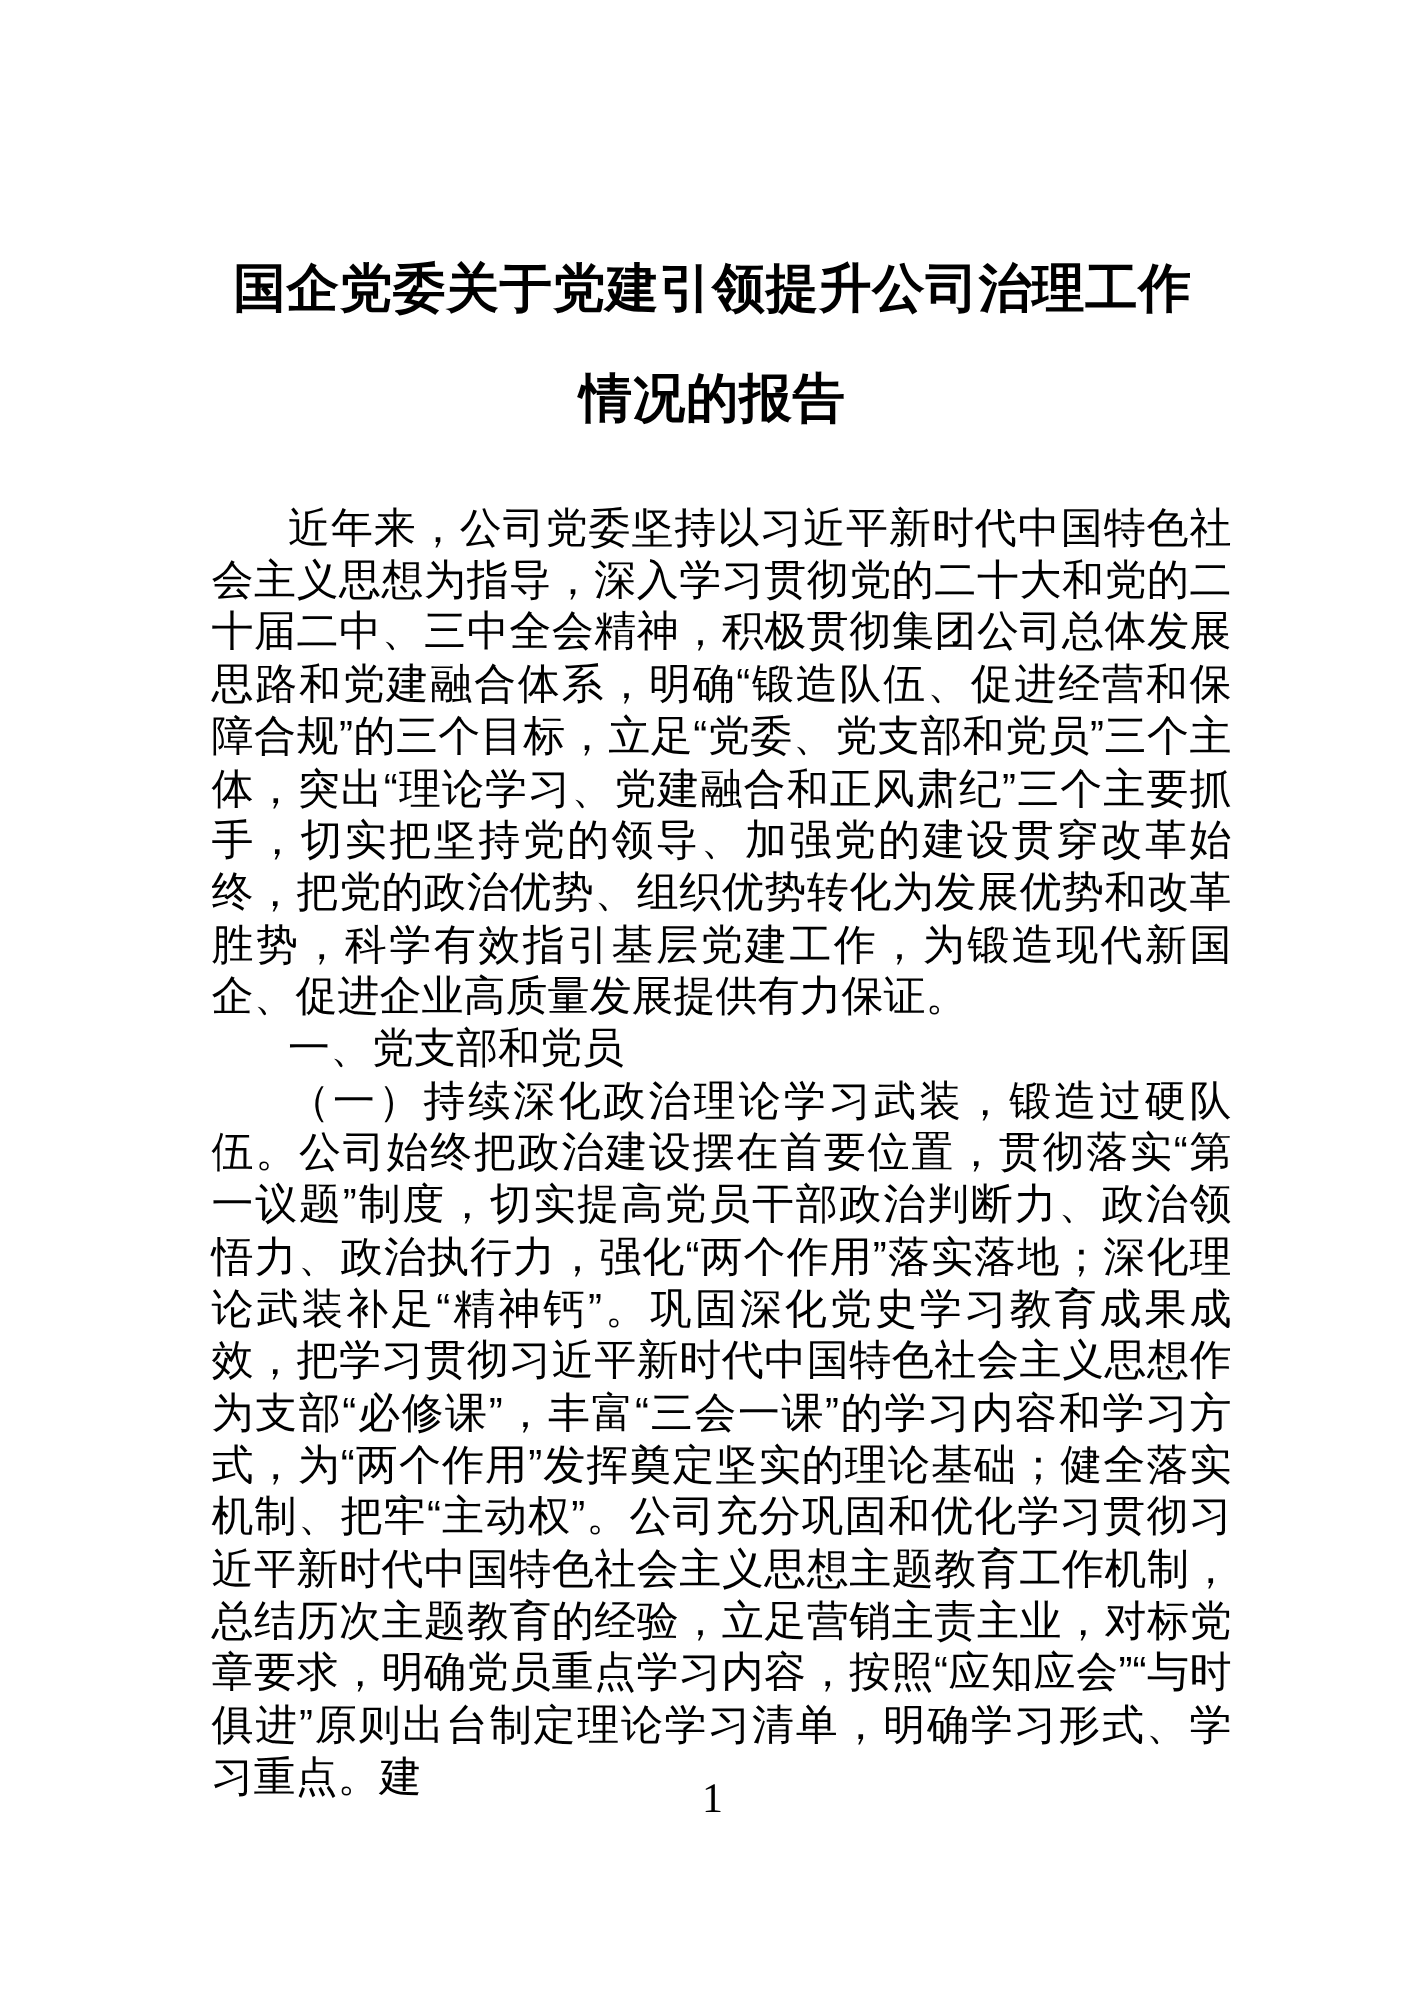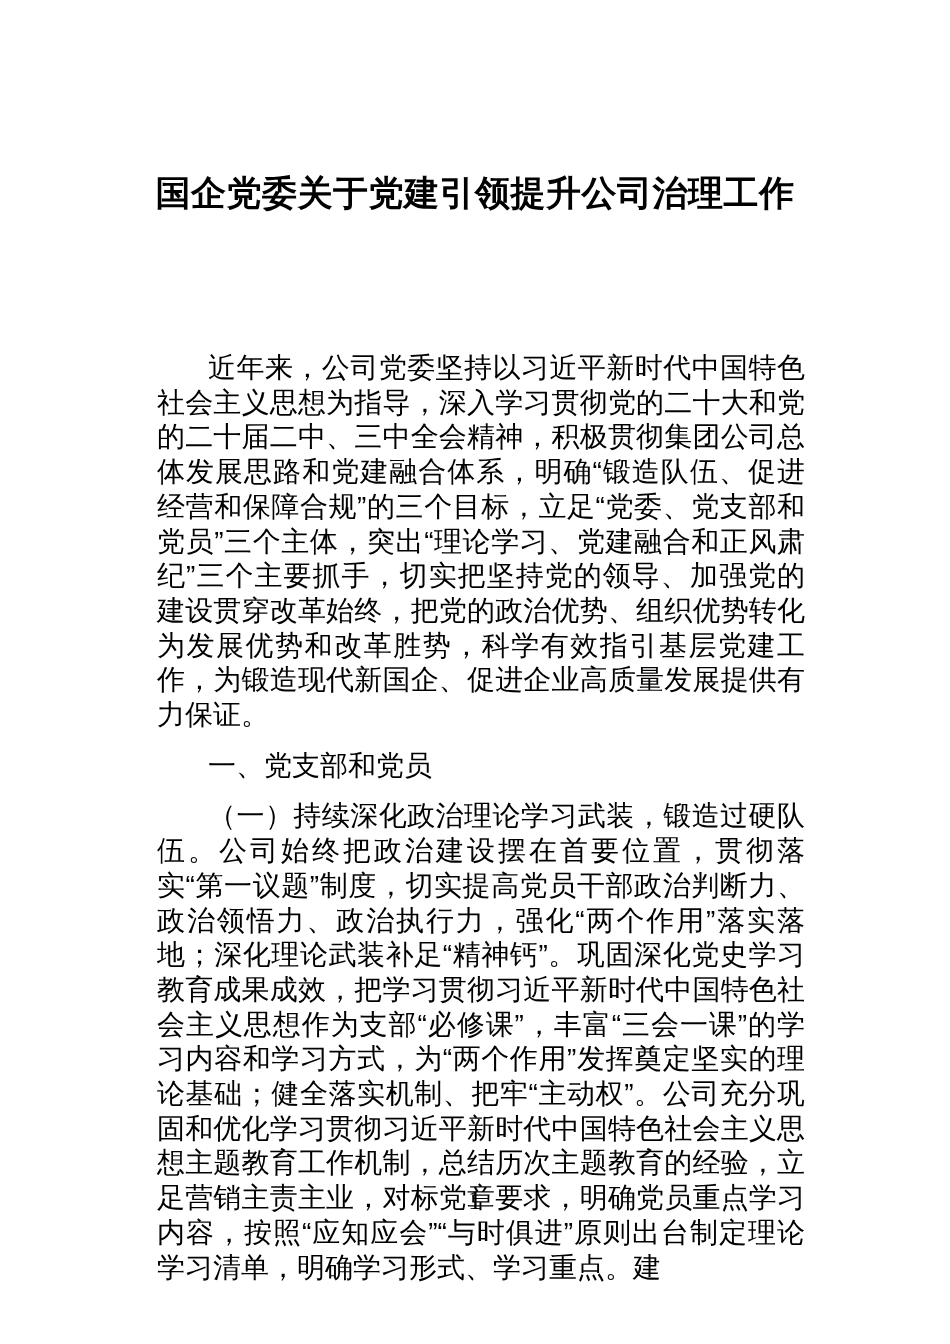--- a/index.html
+++ b/index.html
@@ -36,21 +36,21 @@
     top: 335px;
     left: 141px;
     width: 680px;
     font-size: 28px;
     line-height: 34.7px;
     text-align: justify;
     text-justify: inter-ideograph;
     letter-spacing: 0;
   }
   .para {
-    margin: 16px;
+    margin: 0;
     padding: 0;
     text-indent: 51px;
   }
   .page-num {
     position: absolute;
     top: 1184px;
     left: 0;
     width: 950px;
     text-align: center;
     font-family: "Liberation Serif", serif;
@@ -58,20 +58,21 @@
     line-height: 32px;
   }
 </style>
 </head>
 <body>
 
 <div class="page">
 
   <h1 class="doc-title">
     <span class="title-line">国企党委关于党建引领提升公司治理工作</span>
+    <span class="title-line">情况的报告</span>
   </h1>
 
   <div class="doc-body">
     <p class="para">近年来，公司党委坚持以习近平新时代中国特色社会主义思想为指导，深入学习贯彻党的二十大和党的二十届二中、三中全会精神，积极贯彻集团公司总体发展思路和党建融合体系，明确“锻造队伍、促进经营和保障合规”的三个目标，立足“党委、党支部和党员”三个主体，突出“理论学习、党建融合和正风肃纪”三个主要抓手，切实把坚持党的领导、加强党的建设贯穿改革始终，把党的政治优势、组织优势转化为发展优势和改革胜势，科学有效指引基层党建工作，为锻造现代新国企、促进企业高质量发展提供有力保证。</p>
     <p class="para">一、党支部和党员</p>
     <p class="para">（一）持续深化政治理论学习武装，锻造过硬队伍。公司始终把政治建设摆在首要位置，贯彻落实“第一议题”制度，切实提高党员干部政治判断力、政治领悟力、政治执行力，强化“两个作用”落实落地；深化理论武装补足“精神钙”。巩固深化党史学习教育成果成效，把学习贯彻习近平新时代中国特色社会主义思想作为支部“必修课”，丰富“三会一课”的学习内容和学习方式，为“两个作用”发挥奠定坚实的理论基础；健全落实机制、把牢“主动权”。公司充分巩固和优化学习贯彻习近平新时代中国特色社会主义思想主题教育工作机制，总结历次主题教育的经验，立足营销主责主业，对标党章要求，明确党员重点学习内容，按照“应知应会”“与时俱进”原则出台制定理论学习清单，明确学习形式、学习重点。建</p>
   </div>
 
   <div class="page-num">1</div>
 

